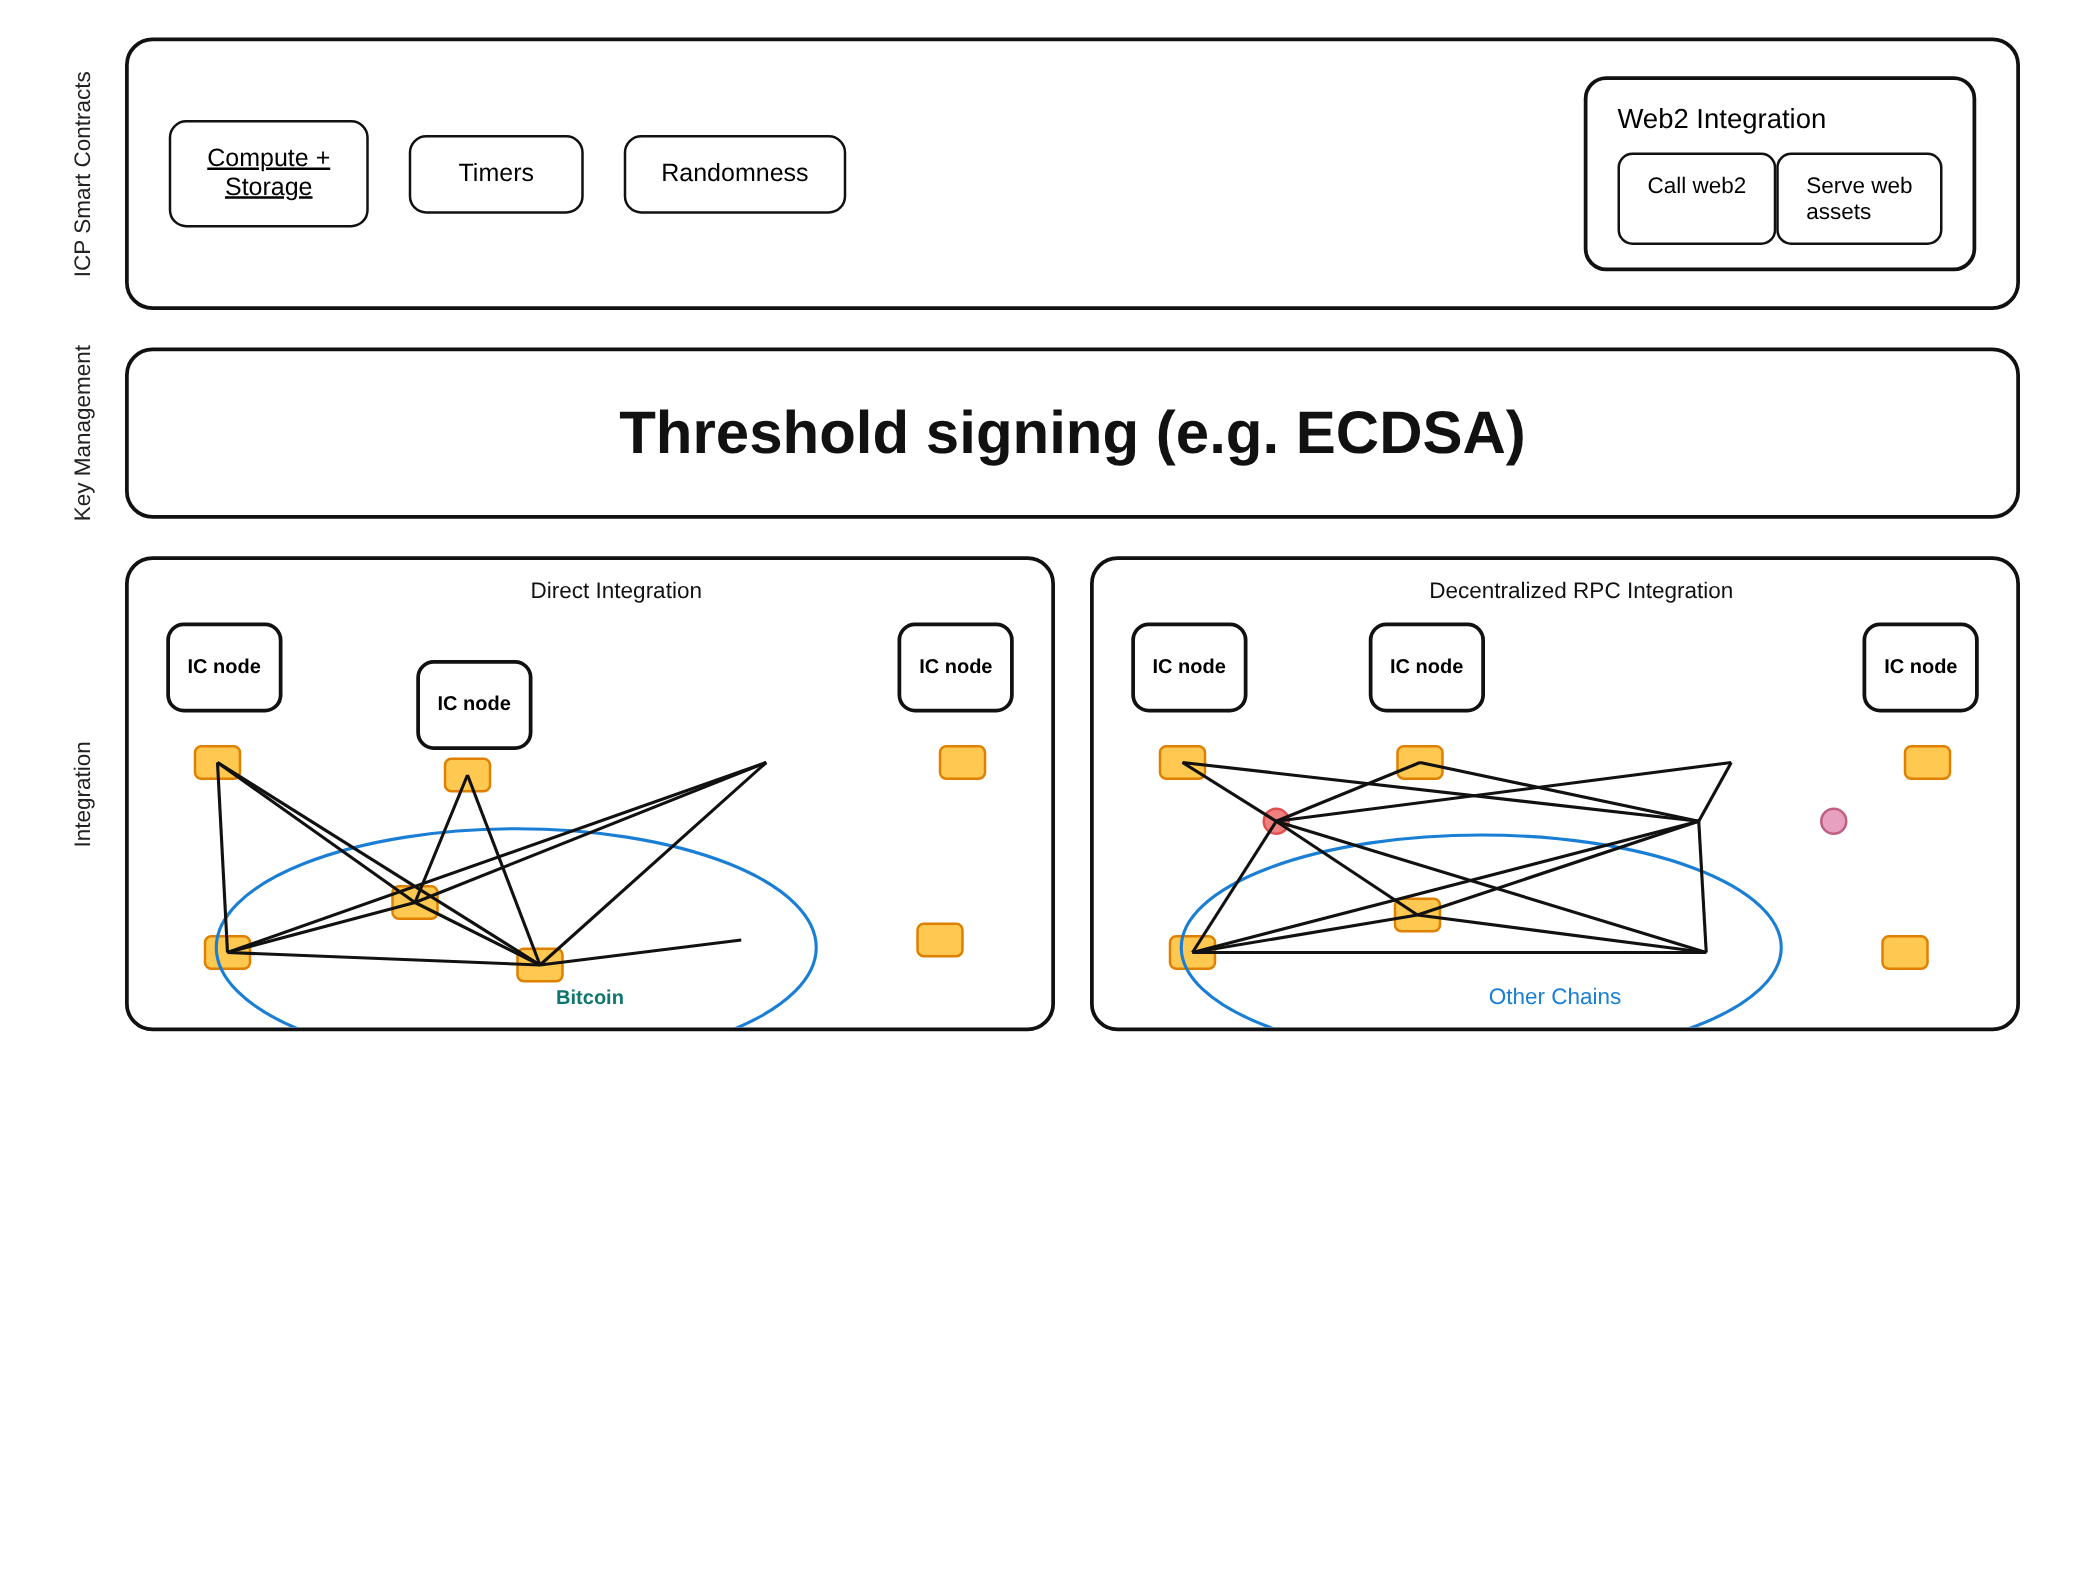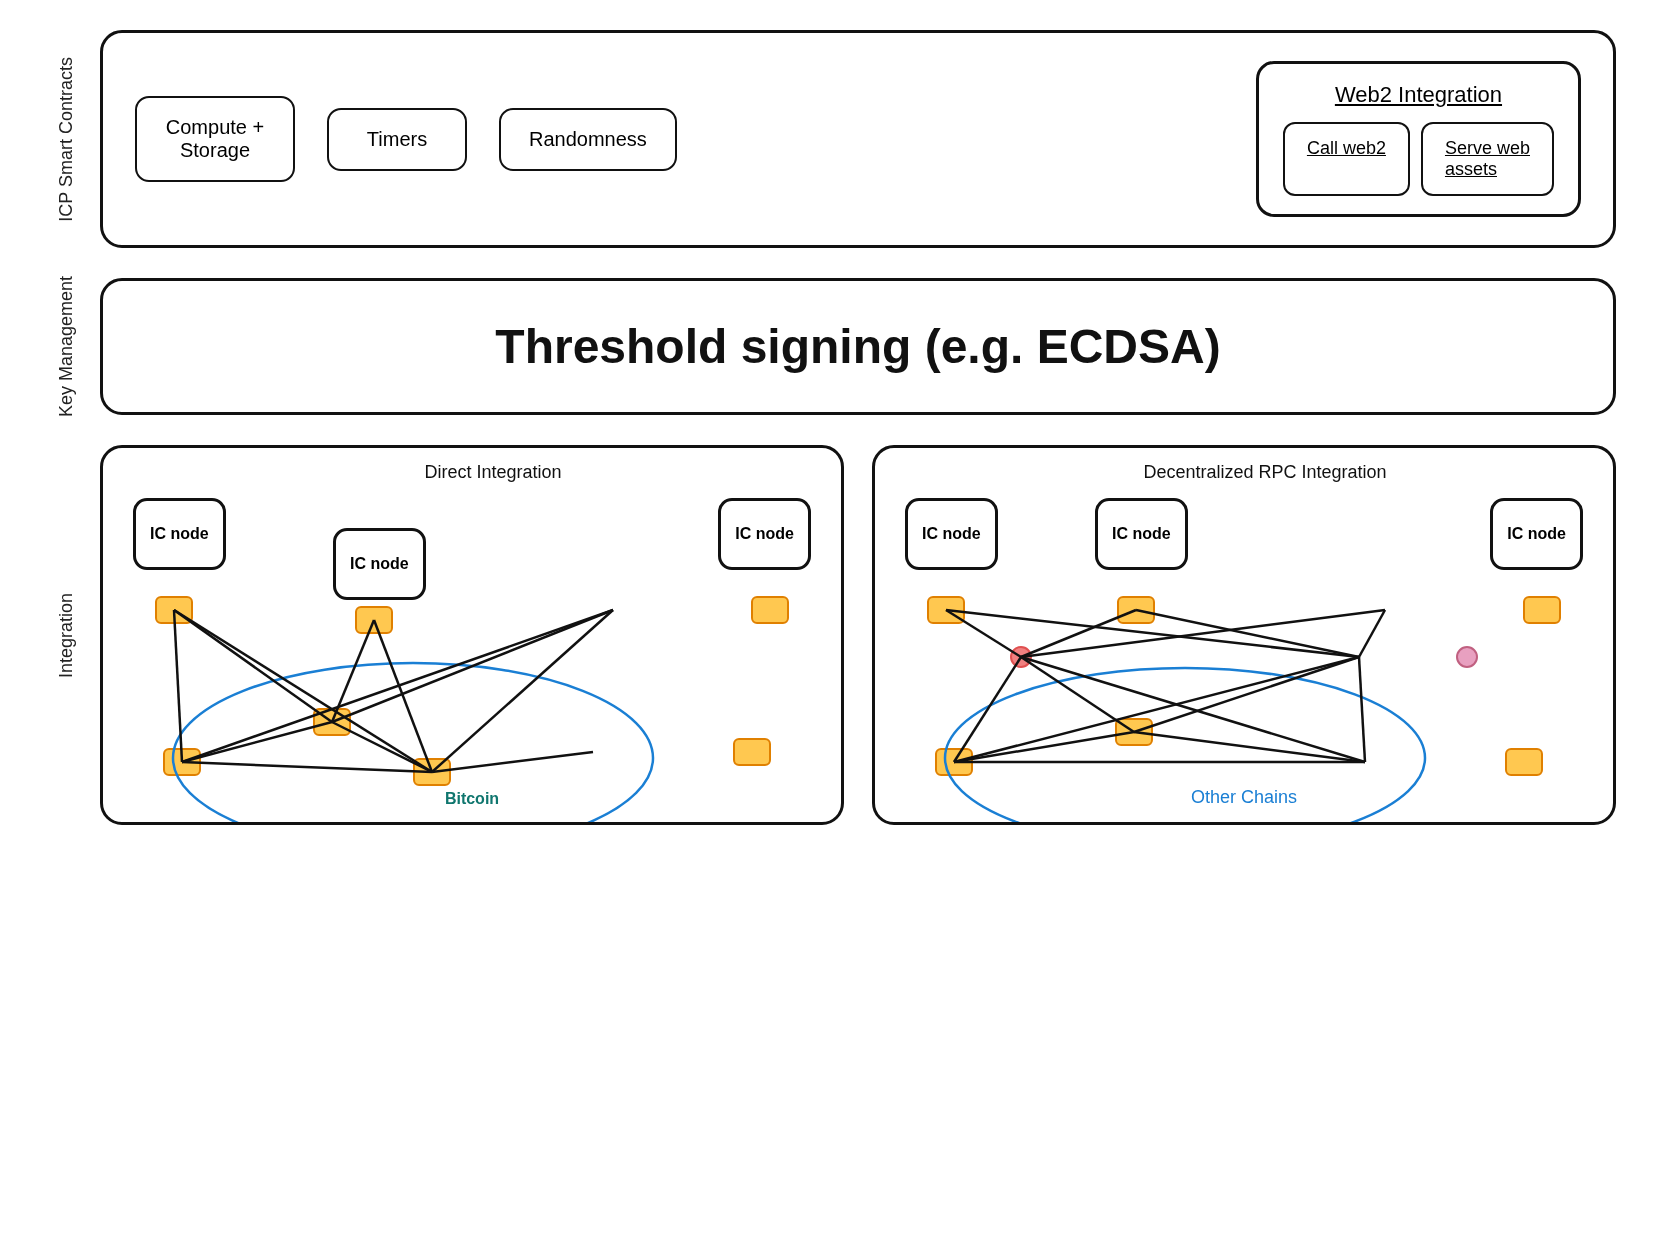--- a/index.html
+++ b/index.html
@@ -58,43 +58,43 @@
       font-size: 20px;
       font-weight: 500;
       text-align: center;
       background: #fff;
       white-space: nowrap;
       min-width: 140px;
     }
 
     .chip.compute {
       min-width: 160px;
+      text-decoration: underline;
     }
 
     .web2-box {
       border: 3px solid #111;
       border-radius: 18px;
       padding: 18px 24px;
       display: flex;
       flex-direction: column;
-      align-items: center;
+      align-items: flex-start;
       gap: 14px;
       margin-left: auto;
       background: #fff;
-      text-decoration: underline;
     }
 
     .web2-title {
       font-size: 22px;
       font-weight: 500;
     }
 
     .web2-chips {
       display: flex;
-      gap: 11px;
+      gap: 0;
     }
 
     .web2-chip {
       border: 2.5px solid #111;
       border-radius: 12px;
       padding: 14px 22px;
       font-size: 18px;
       font-weight: 500;
       background: #fff;
     }

